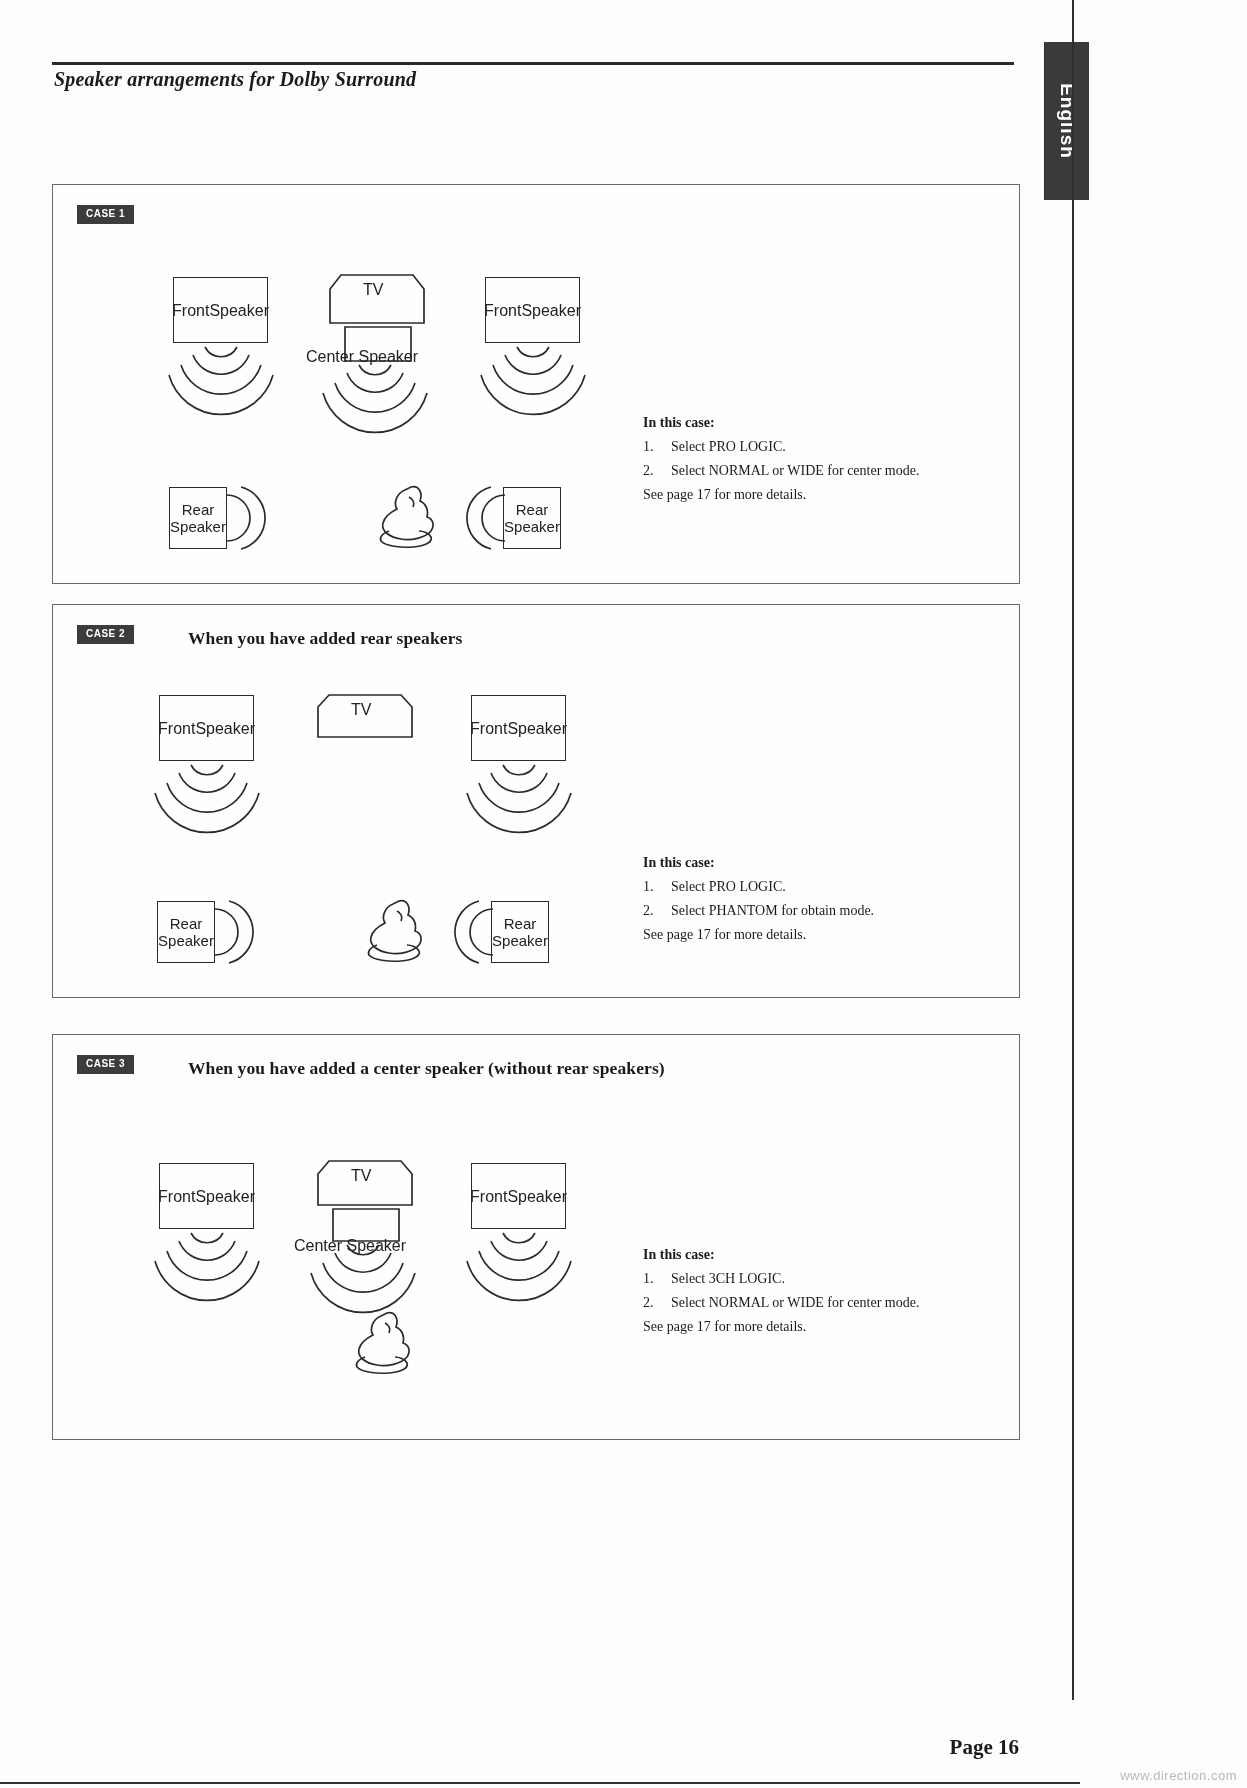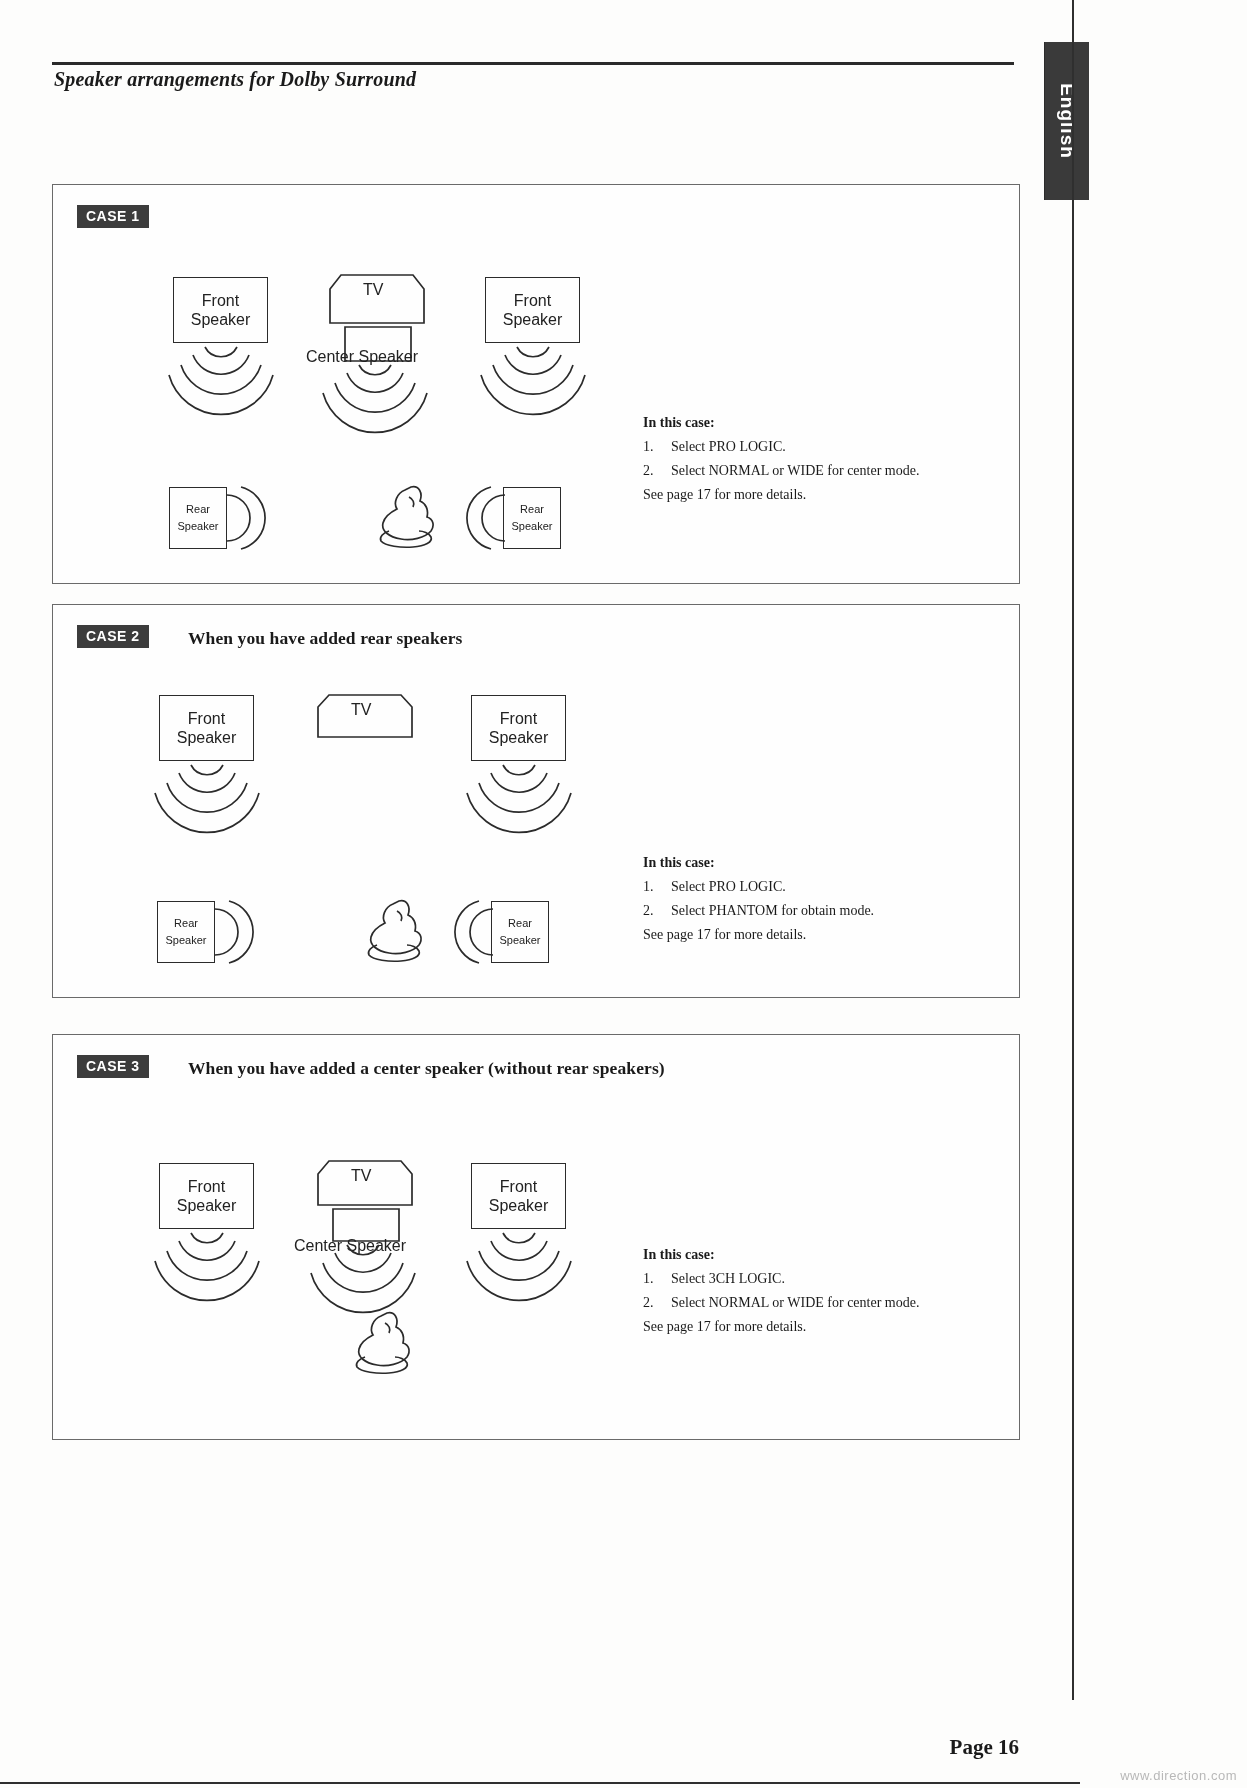--- a/index.html
+++ b/index.html
@@ -87,21 +87,21 @@
   #case-2 { top: 604px; height: 392px; }
   #case-3 { top: 1034px; height: 404px; }
 
   .case-badge {
     position: absolute;
     left: 24px; top: 20px;
     background: #3c3c3c;
     color: #ffffff;
     font-family: "Liberation Sans", sans-serif;
     font-weight: bold;
-    font-size: 14px;
+    font-size: 10px;
     letter-spacing: 0.5px;
     padding: 4px 9px 5px 9px;
     line-height: 1;
   }
   .case-heading {
     position: absolute;
     left: 135px; top: 23px;
     font-family: "Liberation Serif", serif;
     font-weight: bold;
     font-size: 17.5px;
@@ -109,33 +109,33 @@
   }
 
   .spk-box {
     position: absolute;
     border: 1.6px solid #2b2b2b;
     background: transparent;
     font-family: "Liberation Sans", sans-serif;
     font-size: 16px;
     color: #222;
     display: flex;
-    flex-direction: column;
+    flex-direction: row;
     align-items: center;
     justify-content: center;
     line-height: 19px;
     box-sizing: border-box;
   }
   .spk-box span { display: block; }
 
   .rear-box {
     position: absolute;
     border: 1.6px solid #2b2b2b;
     font-family: "Liberation Sans", sans-serif;
-    font-size: 11px;
+    font-size: 15px;
     color: #222;
     display: flex;
     flex-direction: column;
     align-items: center;
     justify-content: center;
     line-height: 17px;
     box-sizing: border-box;
   }
 
   .center-label {

